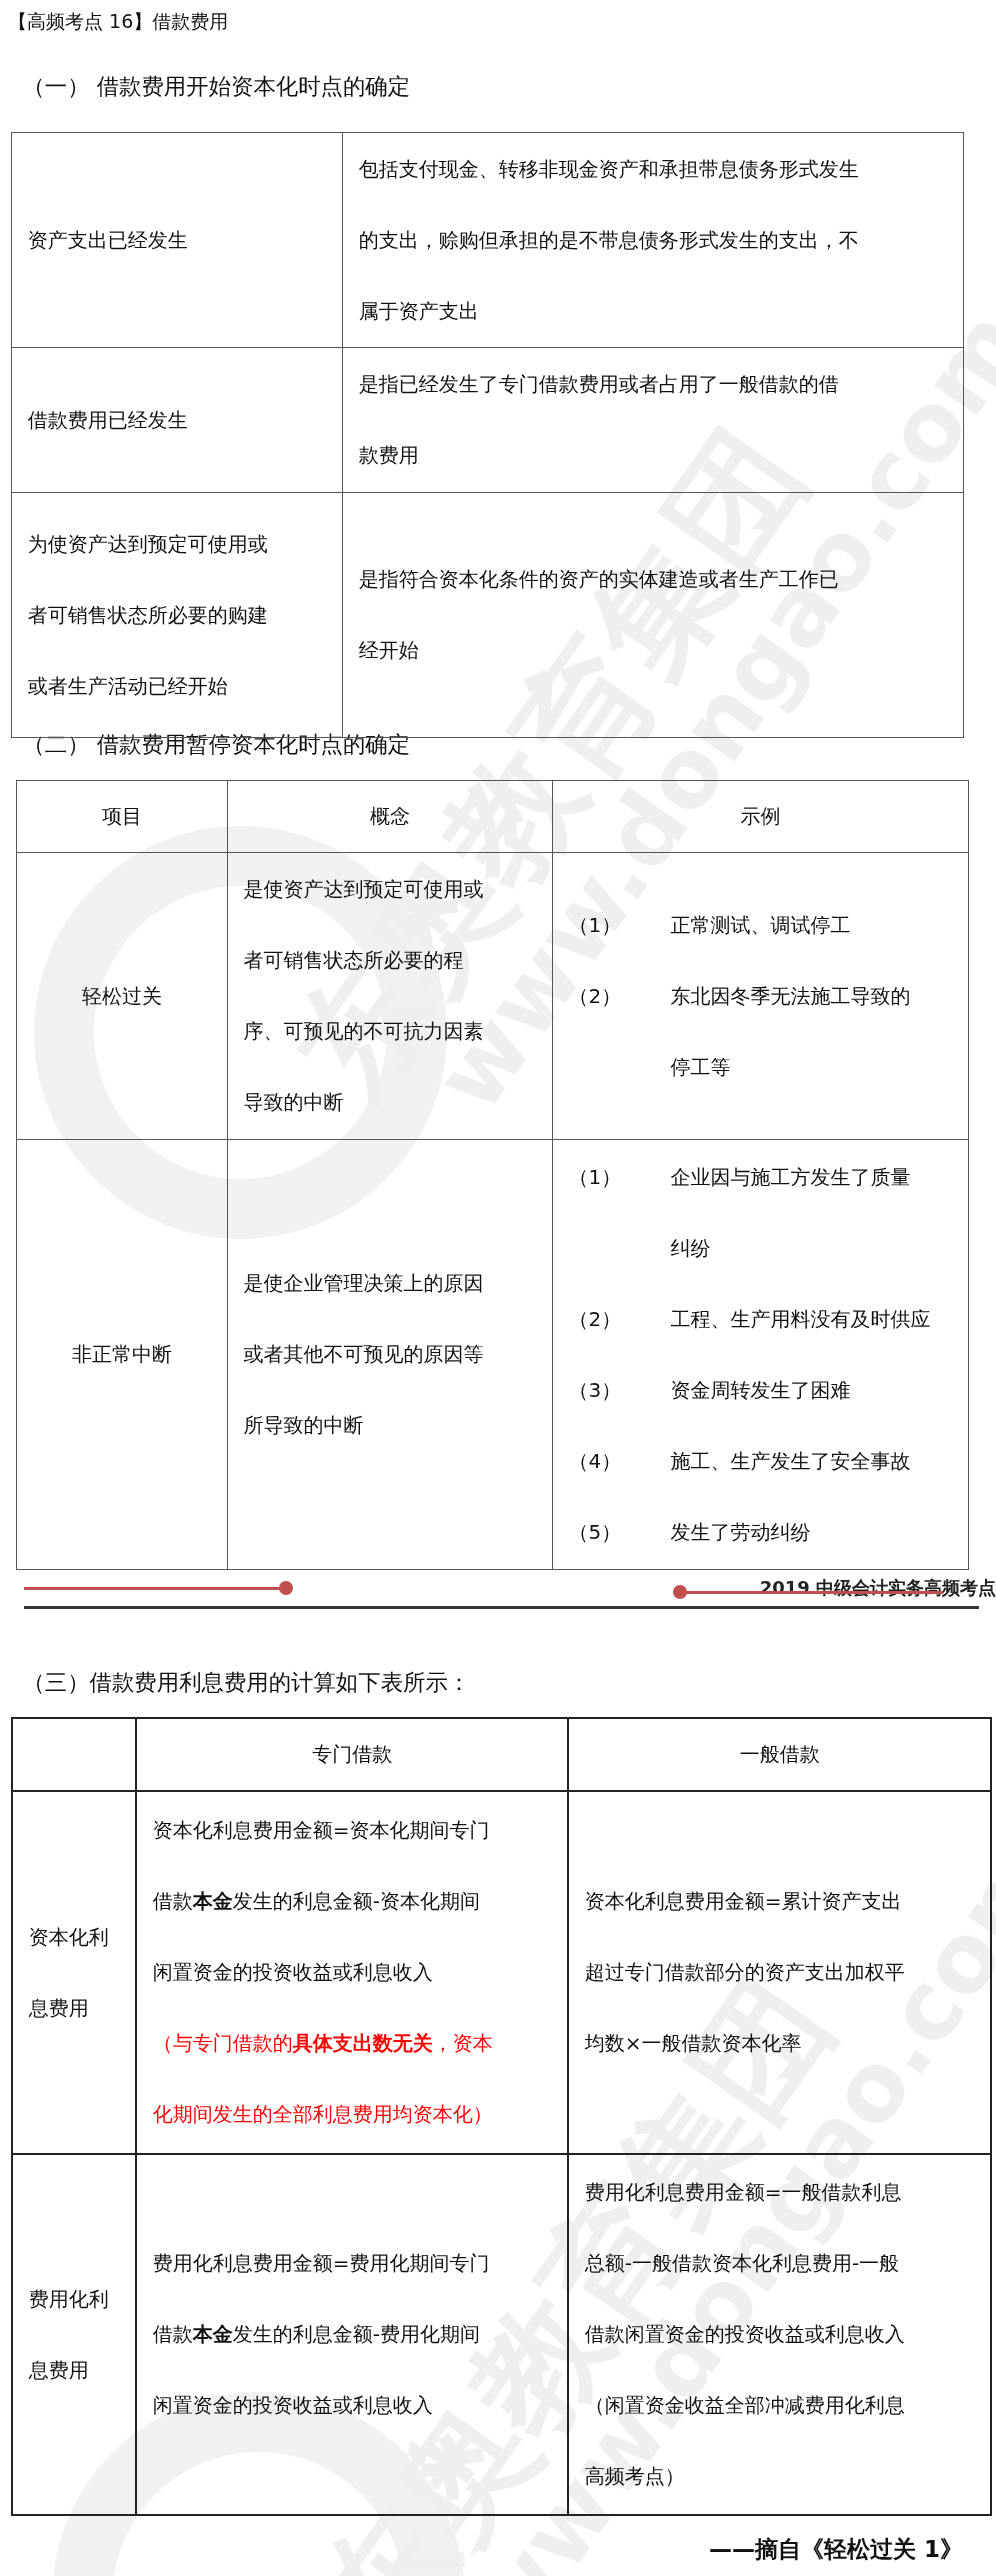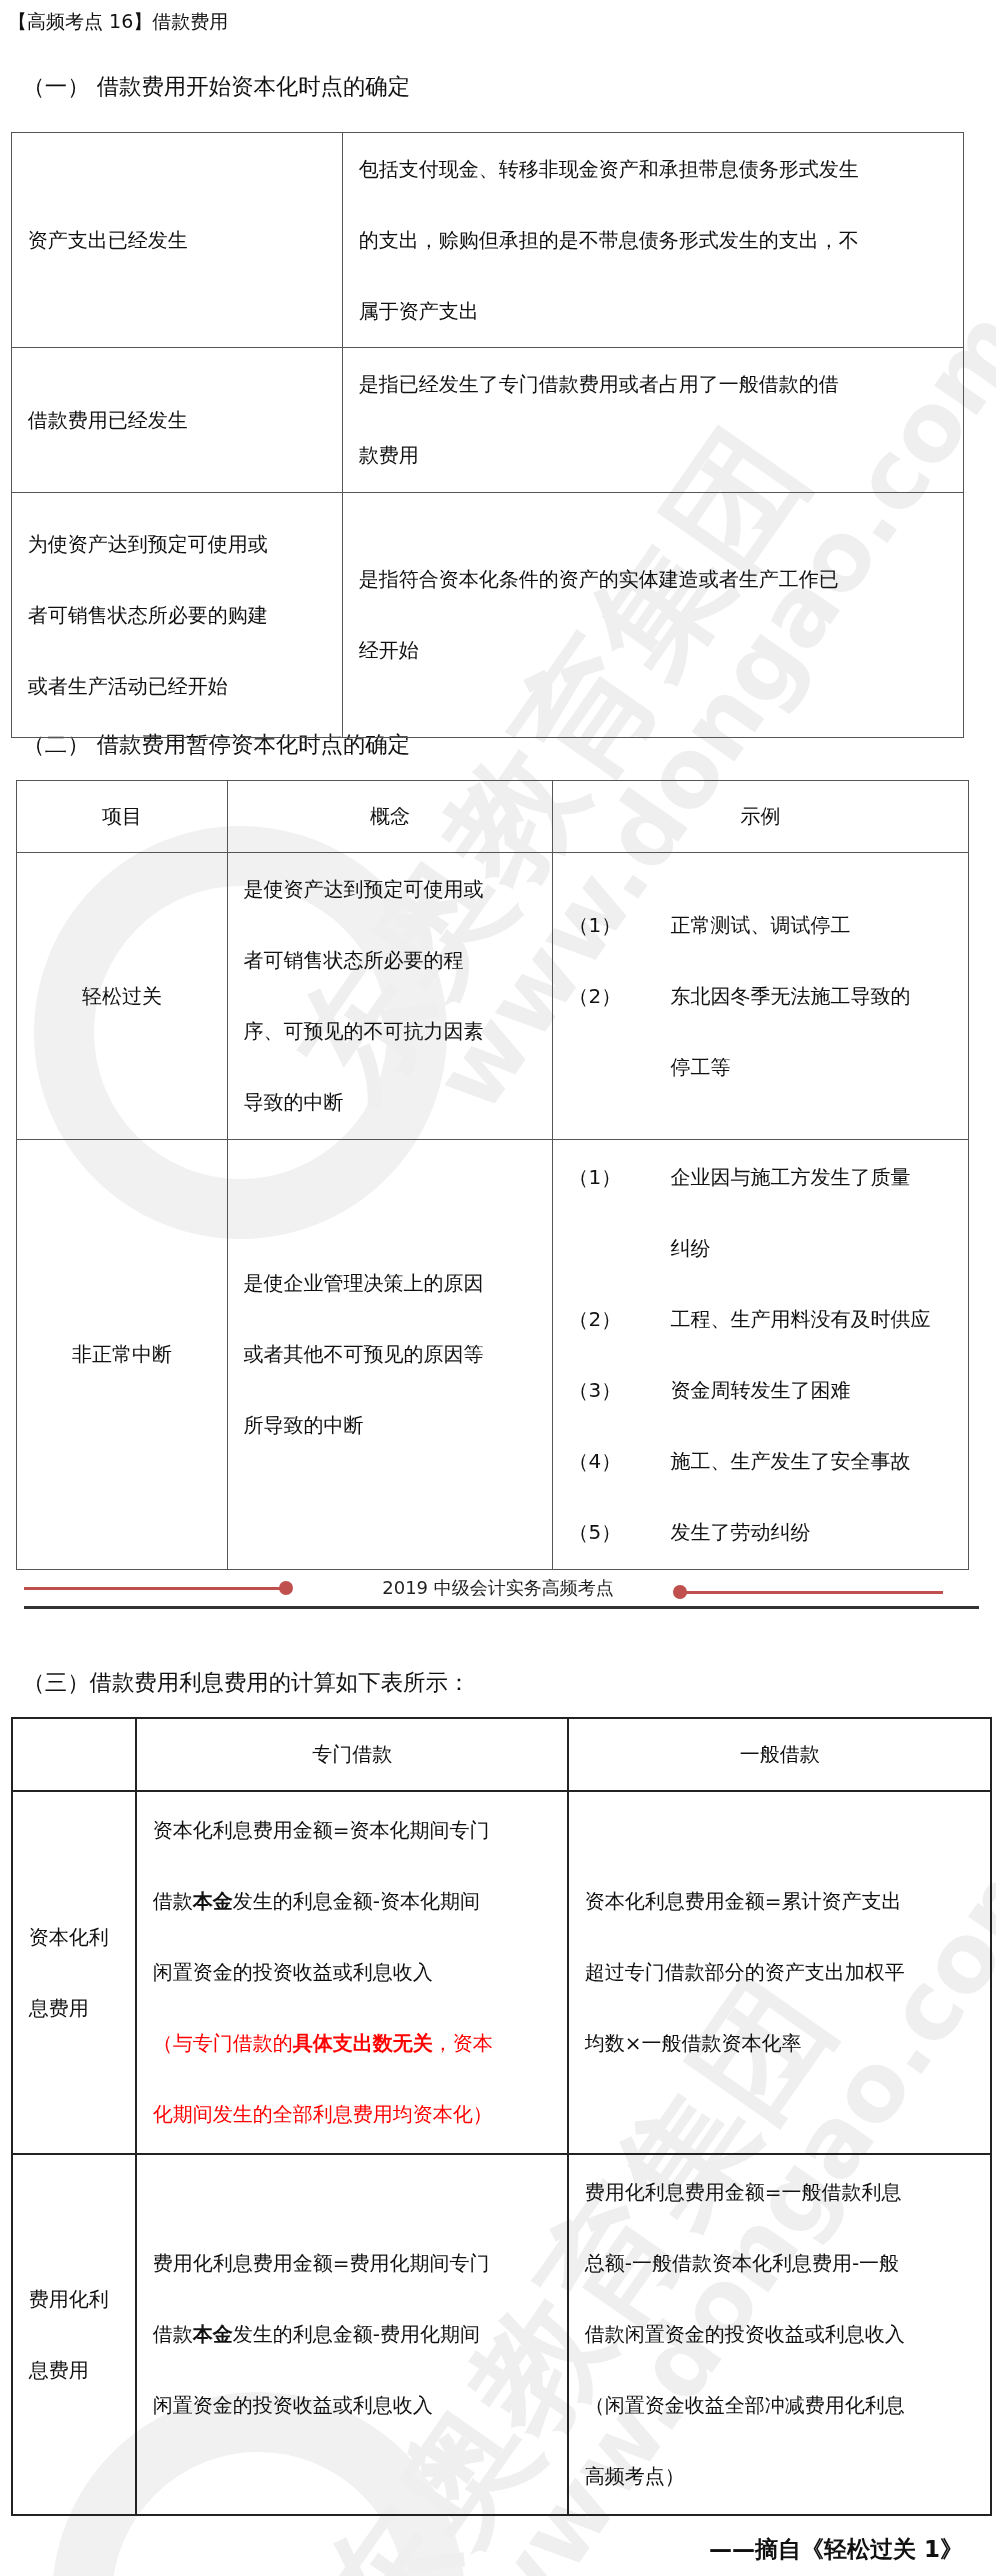--- a/index.html
+++ b/index.html
@@ -18,21 +18,21 @@
   .t3 td { border:2.2px solid #222; }
   .line { display:block; white-space:nowrap; }
   .item { display:flex; }
   .item .num { width:102px; flex:none; }
   .red { color:#ff0000; }
   b { font-weight:bold; }
   .footer-line-left { left:24px; top:1587px; width:260px; height:2.6px; background:#c0504d; }
   .footer-dot-left { left:279px; top:1581px; width:13.8px; height:13.8px; border-radius:50%; background:#c0504d; }
   .footer-dot-right { left:673px; top:1585px; width:13.8px; height:13.8px; border-radius:50%; background:#c0504d; }
   .footer-line-right { left:683px; top:1591px; width:260px; height:2.6px; background:#c0504d; }
-  .footer-text { left:0; width:996px; top:1576px; text-align:center; font-size:18px; color:#222; }
+  .footer-text { left:0; width:996px; top:1576px; text-align:right; font-size:18px; color:#222;font-weight:bold; }
   .footer-rule { left:24px; top:1606px; width:955px; height:2.6px; background:#333; }
   .source { right:33px; top:2534px; font-size:23px; font-weight:bold; }
 </style>
 </head>
 <body>
 
 <div class="wm-ring" style="left:34px;top:826px;width:293px;height:293px;"></div>
 <div class="watermark" style="left:258px;top:1032px;font-size:129px;">东奥教育集团</div>
 <div class="watermark" style="left:413px;top:1067px;font-size:95px;">www.dongao.com</div>
 <div class="wm-ring" style="left:52px;top:2392px;width:293px;height:293px;"></div>

